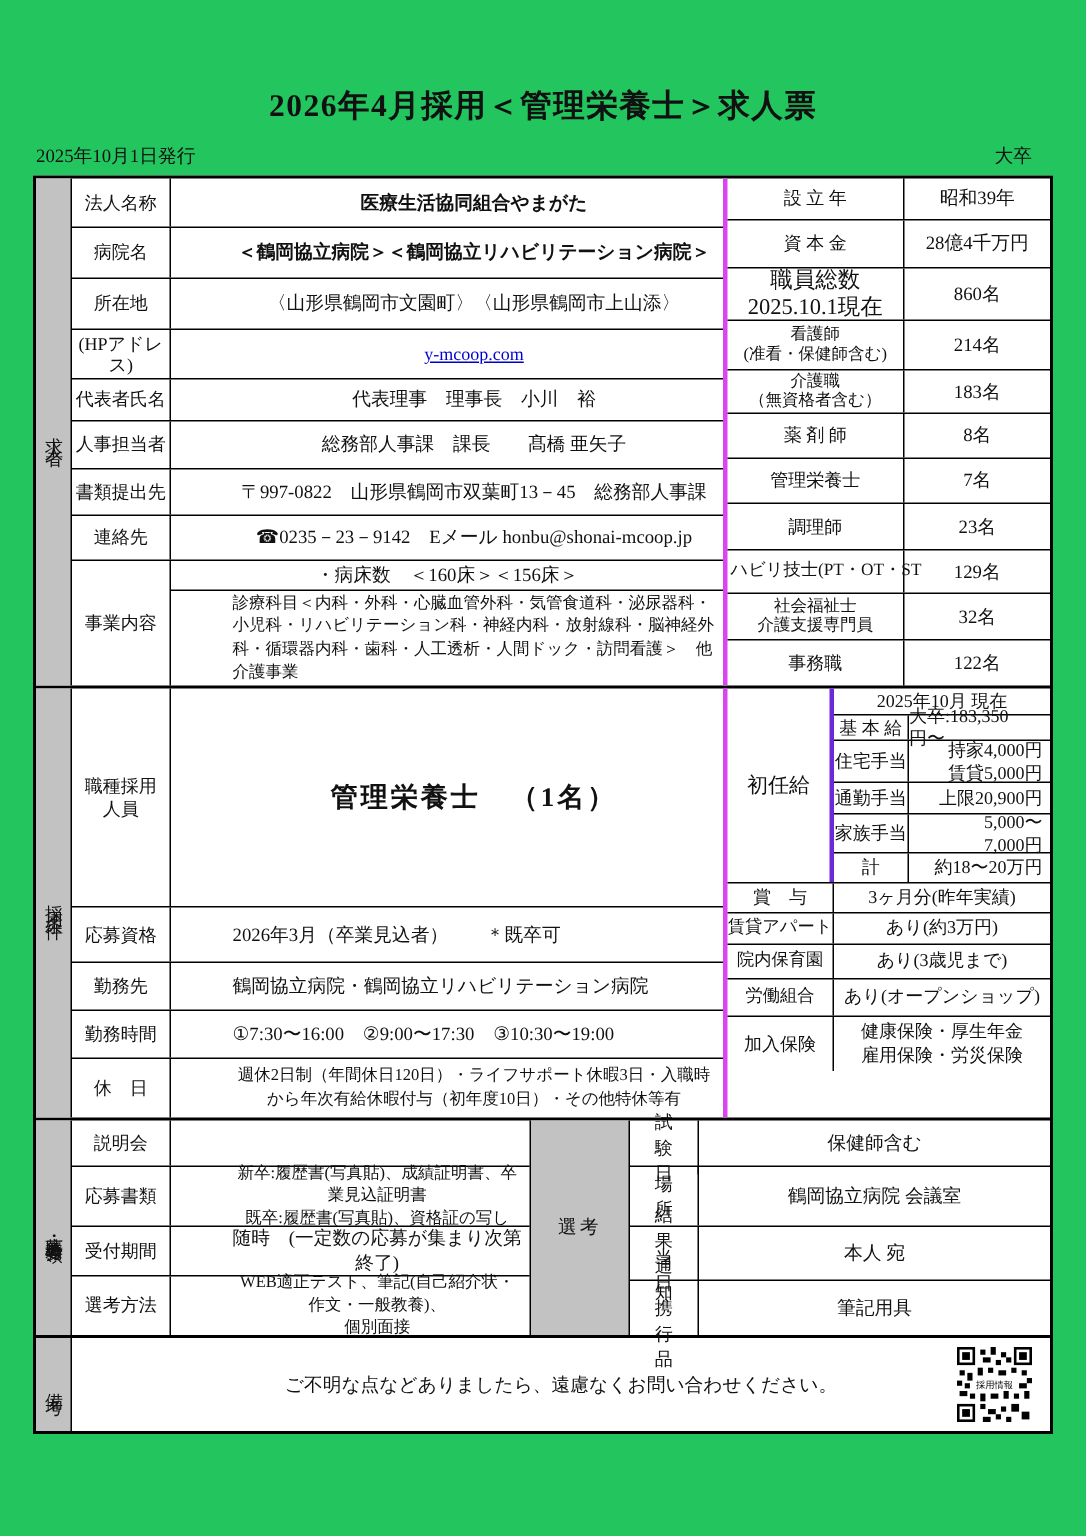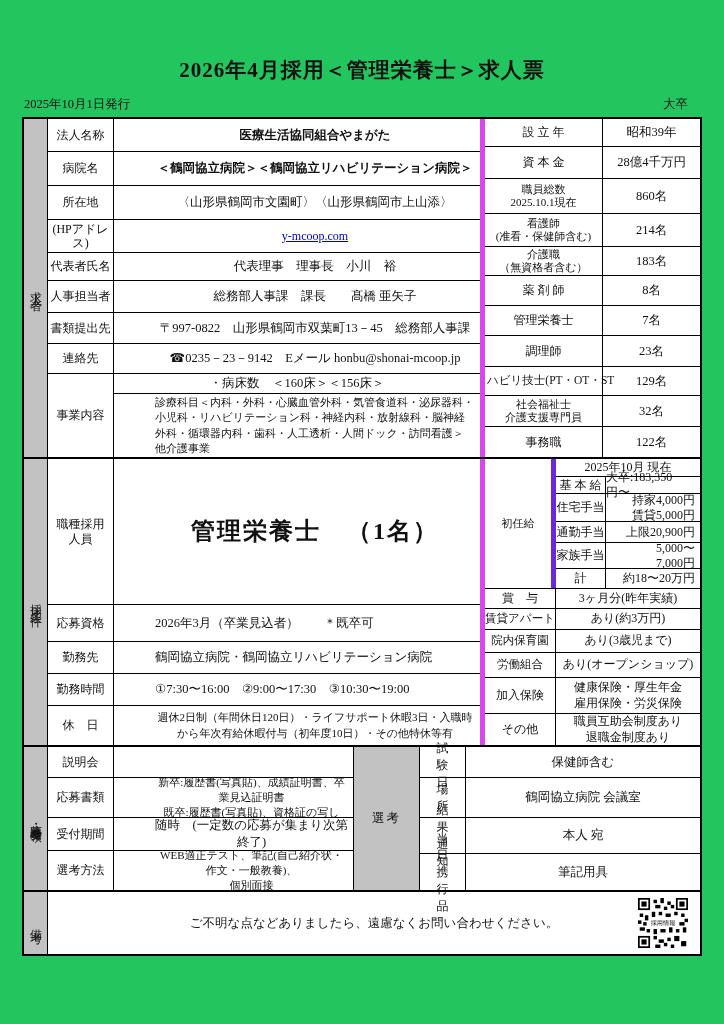--- a/index.html
+++ b/index.html
@@ -10,45 +10,45 @@
   .subheader{position:absolute;top:96px;left:24px;width:678px;display:flex;
              justify-content:space-between;font-size:12.5px;}
   .subheader .edition{margin-right:14px;}
   .doc{position:absolute;left:22px;top:117px;width:680px;border:2px solid #000;
        box-sizing:border-box;background:#fff;}
   .section{display:flex;align-items:stretch;}
   .section.bt{border-top:2px solid #000;}
   .vstrip{width:24px;background:#c2c2c2;border-right:1px solid #000;box-sizing:border-box;
           display:flex;align-items:center;justify-content:center;
           writing-mode:vertical-rl;text-orientation:upright;font-size:12px;letter-spacing:4px;}
-  .ltable{width:437px;border-right:5px solid #d946ef;box-sizing:border-box;display:flex;flex-direction:column;}
+  .ltable{width:437px;border-right:3px solid #d946ef;box-sizing:border-box;display:flex;flex-direction:column;}
   .rtable{flex:1;display:flex;flex-direction:column;}
   .row,.srow,.brow{display:flex;border-bottom:1px solid #000;box-sizing:border-box;align-items:stretch;}
   .ltable > .row:last-child, .rtable > .srow:last-child, .rtable > .brow:last-child,
   .atable > .row:last-child, .stable > .srow3:last-child{border-bottom:none;}
   .lbl{width:66px;border-right:1px solid #000;box-sizing:border-box;display:flex;align-items:center;
        justify-content:center;text-align:center;font-size:12px;white-space:pre-line;line-height:1.2;padding:1px;}
   .val{flex:1;display:flex;align-items:center;justify-content:center;text-align:center;
        font-size:12.5px;white-space:pre-line;line-height:1.35;padding:1px 5px;box-sizing:border-box;margin-left:36px;}
   .val.left{justify-content:flex-start;text-align:left;}
   .val.small{font-size:11px;line-height:1.38;align-items:center;}
   .b{font-weight:bold;}
-  .big{font-size:24px;font-weight:bold;letter-spacing:2px;}
+  .big{font-size:18px;font-weight:bold;letter-spacing:2px;}
   a.hp{color:#0000cc;text-decoration:underline;font-size:12px;cursor:pointer;}
   .bizcol{flex:1;display:flex;flex-direction:column;}
   .bizrow{display:flex;border-bottom:1px solid #000;box-sizing:border-box;align-items:center;
           justify-content:center;font-size:12.5px;}
   .bizrow:last-child{border-bottom:none;}
   .slbl{width:118px;border-right:1px solid #000;box-sizing:border-box;display:flex;align-items:center;
         justify-content:center;text-align:center;font-size:12px;white-space:pre-line;line-height:1.2;padding:1px;}
   .slbl.ofl{justify-content:flex-start;text-align:left;white-space:nowrap;font-size:11.5px;padding-left:2px;overflow:visible;}
   .sval{flex:1;display:flex;align-items:center;justify-content:center;font-size:12.5px;}
   .init{display:flex;border-bottom:1px solid #000;box-sizing:border-box;}
-  .init-lbl{width:71px;border-right:5px solid #6d28d9;box-sizing:border-box;display:flex;
-            align-items:center;justify-content:center;font-size:11px;}
+  .init-lbl{width:71px;border-right:3px solid #6d28d9;box-sizing:border-box;display:flex;
+            align-items:center;justify-content:center;font-size:14px;}
   .init-col{flex:1;display:flex;flex-direction:column;}
   .init-header{height:18px;border-bottom:1px solid #000;box-sizing:border-box;display:flex;
                align-items:center;justify-content:center;font-size:12px;}
   .irow{display:flex;border-bottom:1px solid #000;box-sizing:border-box;}
   .irow:last-child{border-bottom:none;}
   .ilbl{width:50px;border-right:1px solid #000;box-sizing:border-box;display:flex;align-items:center;
         justify-content:center;font-size:12px;text-align:center;}
   .ival{flex:1;display:flex;align-items:center;justify-content:flex-end;
         font-size:12px;white-space:pre-line;line-height:1.25;padding-right:5px;box-sizing:border-box;}
   .blbl{width:71px;border-right:1px solid #000;box-sizing:border-box;display:flex;align-items:center;
@@ -128,21 +128,21 @@
       <div class="rtable">
         <div class="srow" style="height:28px">
           <div class="slbl">設 立 年</div>
           <div class="sval">昭和39年</div>
         </div>
         <div class="srow" style="height:32px">
           <div class="slbl">資 本 金</div>
           <div class="sval">28億4千万円</div>
         </div>
         <div class="srow" style="height:35px">
-          <div class="slbl" style="font-size:11px">職員総数
+          <div class="slbl" style="font-size:15px">職員総数
 2025.10.1現在</div>
           <div class="sval">860名</div>
         </div>
         <div class="srow" style="height:33px">
           <div class="slbl" style="font-size:11px">看護師
 (准看・保健師含む)</div>
           <div class="sval">214名</div>
         </div>
         <div class="srow" style="height:29px">
           <div class="slbl" style="font-size:11px">介護職
@@ -244,25 +244,20 @@
           <div class="bval">あり(3歳児まで)</div>
         </div>
         <div class="brow" style="height:25px">
           <div class="blbl">労働組合</div>
           <div class="bval">あり(オープンショップ)</div>
         </div>
         <div class="brow" style="height:36px">
           <div class="blbl" style="font-size:12px">加入保険</div>
           <div class="bval">健康保険・厚生年金
 雇用保険・労災保険</div>
-        </div>
-        <div class="brow" style="height:31px">
-          <div class="blbl" style="font-size:12px">その他</div>
-          <div class="bval">職員互助会制度あり
-退職金制度あり</div>
         </div>
       </div>
     </div>
 
     <div class="section bt">
       <div class="vstrip" style="letter-spacing:1px">応募・選考要領</div>
       <div class="atable">
         <div class="row" style="height:31px">
           <div class="lbl">説明会</div>
           <div class="val"></div>

